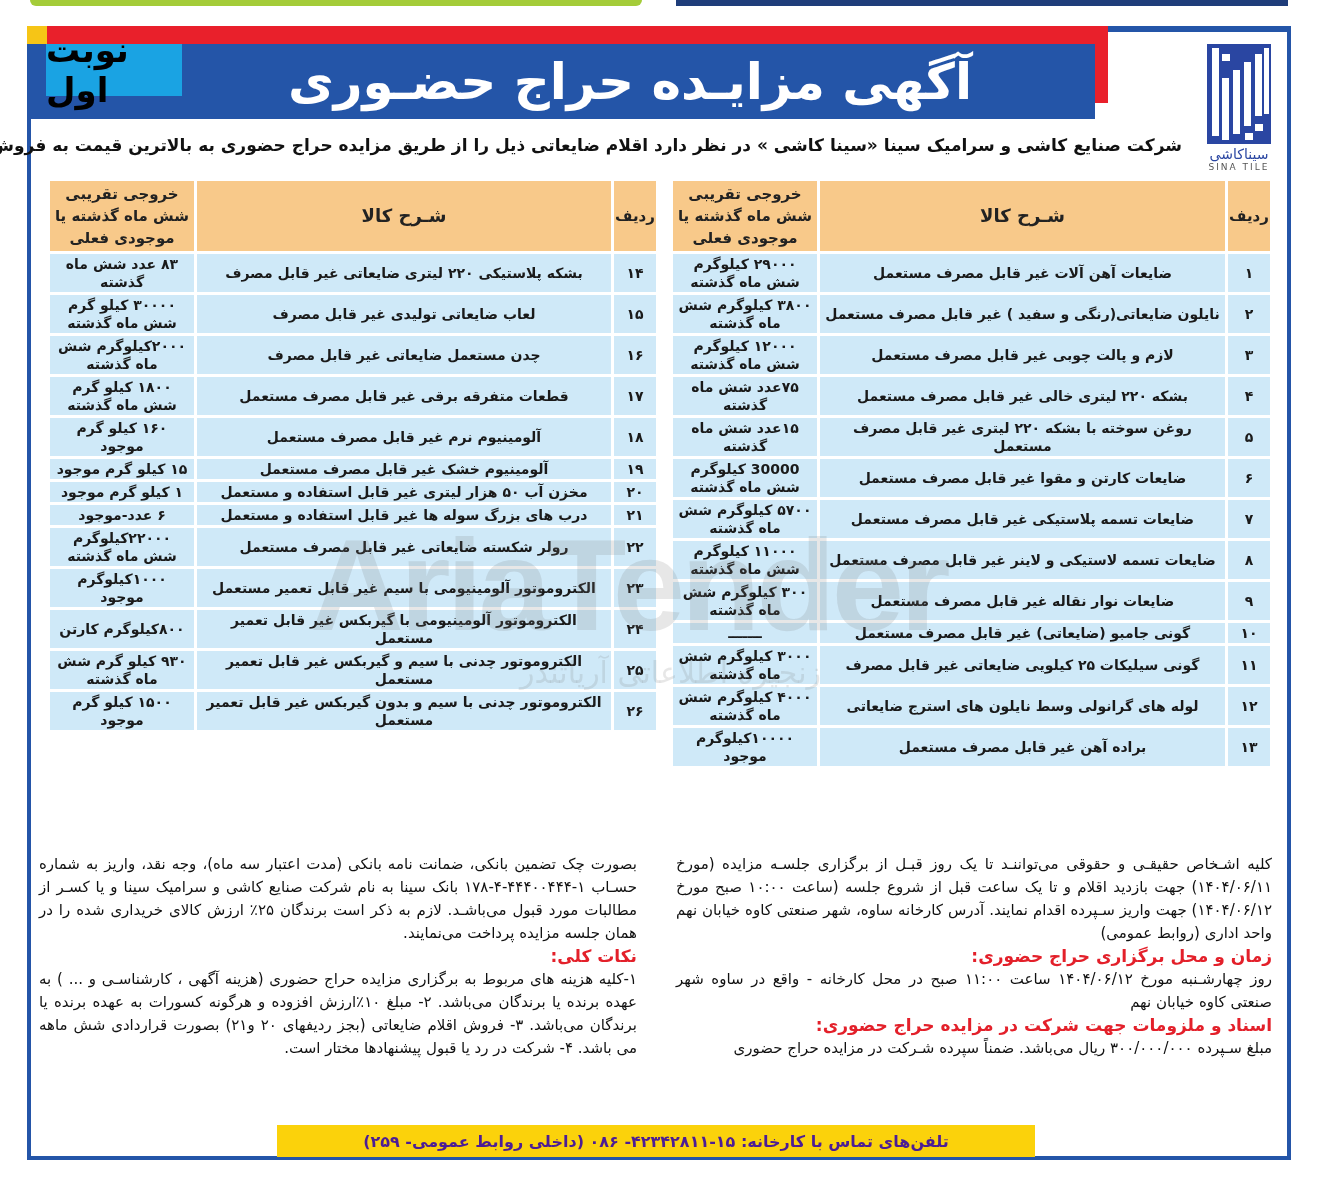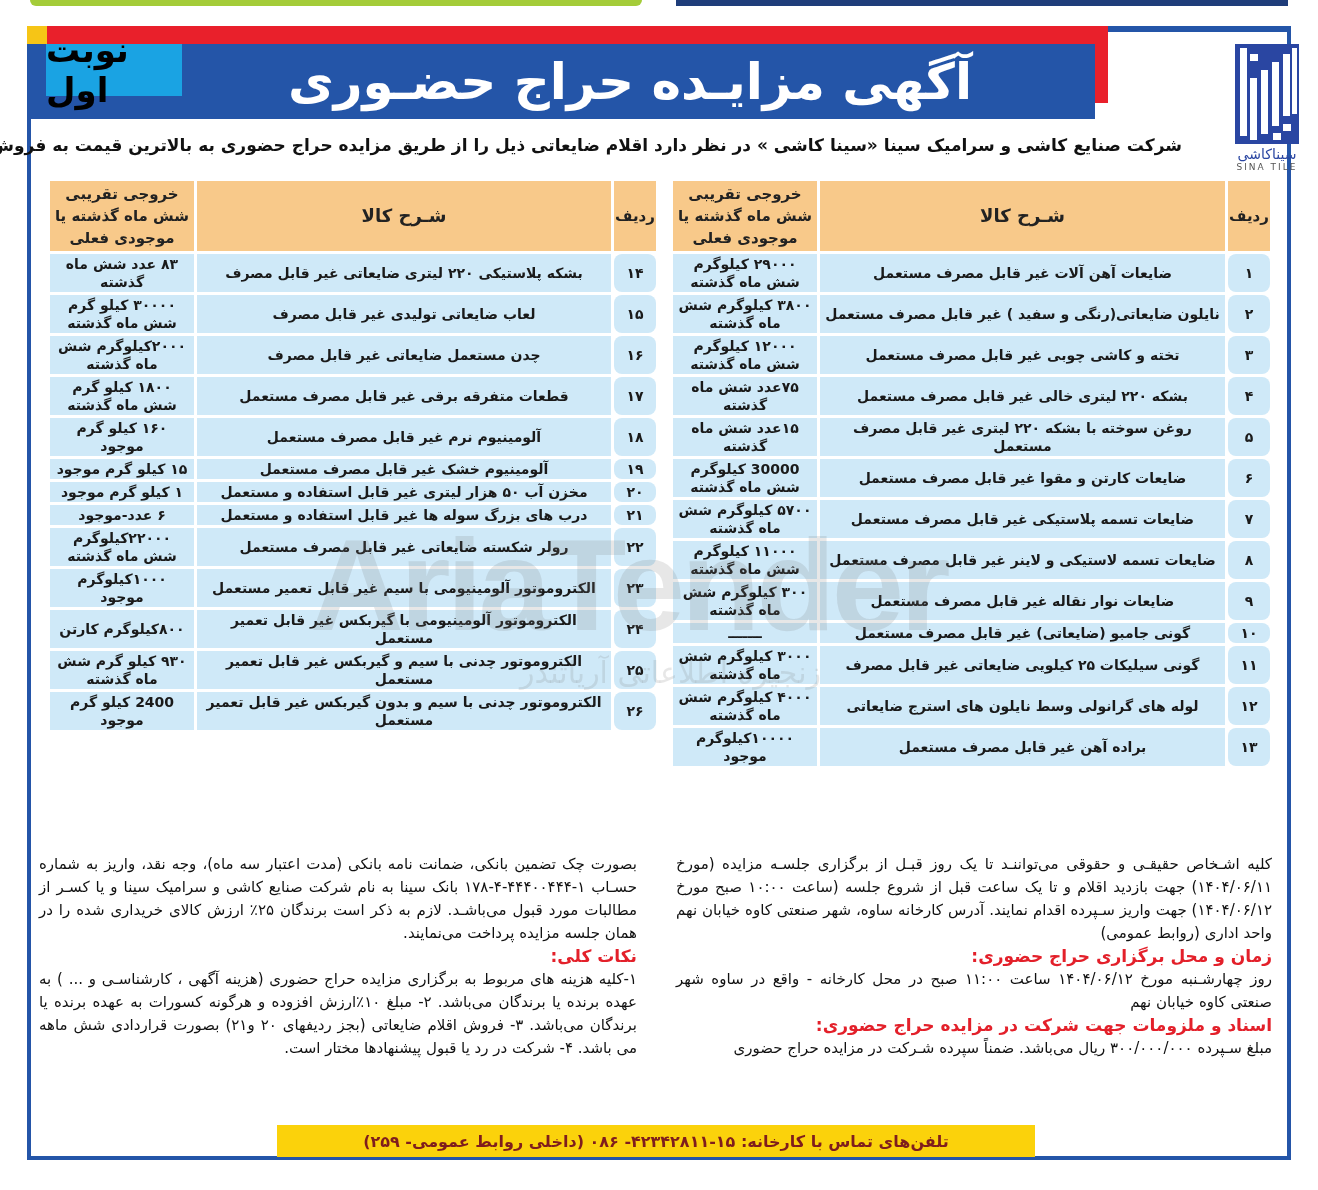--- a/index.html
+++ b/index.html
@@ -18,53 +18,53 @@
   .round-badge {
     position:absolute; left:46px; top:44px; width:136px; height:52px; background:#1aa3e3;
     color:#000000; font-weight:bold; font-size:34px; display:flex; align-items:center; justify-content:center;
   }
   .title {
     position:absolute; left:180px; top:44px; width:900px; height:75px;
     display:flex; align-items:center; justify-content:center;
     color:#fff; font-weight:bold; font-size:50px; letter-spacing:1px;
   }
 
-  .logo { position:absolute; left:1232px; top:44px; width:70px; height:134px; }
+  .logo { position:absolute; left:1204px; top:44px; width:70px; height:134px; }
   .logo-mark { width:64px; height:100px; background:#2a46a2; position:relative; margin-left:3px; }
   .logo-mark i { position:absolute; background:#fff; display:block; }
   .logo-fa { font-size:14px; color:#2a46a2; text-align:center; margin-top:2px; line-height:16px; }
   .logo-en { font-size:9px; letter-spacing:2px; color:#555; text-align:center; }
 
   .intro {
     position:absolute; right:136px; top:135px; width:1140px; direction:rtl; text-align:right;
     font-size:17px; font-weight:bold; color:#111; white-space:nowrap;
   }
 
   table.items { position:absolute; border-collapse:separate; border-spacing:3px; direction:rtl; }
   #table-right { left:670px; top:178px; width:603px; }
   #table-left { left:47px; top:178px; width:612px; }
   table.items th {
     background:#f8c98a; font-weight:bold; font-size:15px; color:#222; text-align:center; padding:2px 0; line-height:22px;
   }
   table.items th.title-col { font-size:18px; }
   table.items td {
     background:#cfe9f8; font-weight:bold; font-size:14px; text-align:center; padding:1px 4px; line-height:18px; color:#1a1a1a;
   }
-  table.items td.num { width:34px;border-radius:8px; }
+  table.items td.num { width:34px; }
   table.items td.qty { width:136px; }
 
   .para { position:absolute; direction:rtl; text-align:justify; text-align-last:right; font-size:15px; line-height:23px; color:#111; }
   .para .h { color:#e3202a; font-weight:bold; font-size:17px; display:block; }
   #right-text { left:676px; top:853px; width:596px; }
   #left-text { left:39px; top:853px; width:598px; }
 
   .phone-bar {
     position:absolute; left:277px; top:1125px; width:758px; height:32px; background:#fbd20b;
     display:flex; align-items:center; justify-content:center; direction:rtl;
-    font-weight:bold; font-size:16px; color:#7f1d1d;
+    font-weight:bold; font-size:16px; color:#4c1d95;
   }
   .watermark {
     position:absolute; left:310px; top:520px; width:700px; height:160px; pointer-events:none;
     color:rgba(120,120,120,0.18); font-size:130px; font-weight:bold; font-family:"Liberation Sans", sans-serif;
     letter-spacing:-4px; line-height:130px;
   }
   .watermark-sub { position:absolute; left:520px; top:655px; color:rgba(120,120,120,0.18); font-size:30px; direction:rtl; letter-spacing:6px; pointer-events:none; }
 </style>
 </head>
 <body>
@@ -112,21 +112,21 @@
         <td class="desc">ضایعات آهن آلات غیر قابل مصرف مستعمل</td>
         <td class="qty">۲۹۰۰۰ کیلوگرم شش ماه گذشته</td>
       </tr>
       <tr>
         <td class="num">۲</td>
         <td class="desc">نایلون ضایعاتی(رنگی و سفید ) غیر قابل مصرف مستعمل</td>
         <td class="qty">۳۸۰۰ کیلوگرم شش ماه گذشته</td>
       </tr>
       <tr>
         <td class="num">۳</td>
-        <td class="desc">تخته و کاشی چوبی غیر قابل مصرف مستعمل</td>
+        <td class="desc">لازم و پالت چوبی غیر قابل مصرف مستعمل</td>
         <td class="qty">۱۲۰۰۰ کیلوگرم شش ماه گذشته</td>
       </tr>
       <tr>
         <td class="num">۴</td>
         <td class="desc">بشکه ۲۲۰ لیتری خالی غیر قابل مصرف مستعمل</td>
         <td class="qty">۷۵عدد شش ماه گذشته</td>
       </tr>
       <tr>
         <td class="num">۵</td>
         <td class="desc">روغن سوخته با بشکه ۲۲۰ لیتری غیر قابل مصرف مستعمل</td>
@@ -240,21 +240,21 @@
         <td class="qty">۸۰۰کیلوگرم کارتن</td>
       </tr>
       <tr>
         <td class="num">۲۵</td>
         <td class="desc">الکتروموتور چدنی با سیم و گیربکس غیر قابل تعمیر مستعمل</td>
         <td class="qty">۹۳۰ کیلو گرم شش ماه گذشته</td>
       </tr>
       <tr>
         <td class="num">۲۶</td>
         <td class="desc">الکتروموتور چدنی با سیم و بدون گیربکس غیر قابل تعمیر مستعمل</td>
-        <td class="qty">2400 کیلو گرم موجود</td>
+        <td class="qty">۱۵۰۰ کیلو گرم موجود</td>
       </tr>
     </tbody>
 </table>
 
 <div class="watermark">AriaTender</div>
 <div class="watermark-sub">زنجیره اطلاعاتی آریاتندر</div>
 
 <div class="para" id="right-text">
   <span>کلیه اشـخاص حقیقـی و حقوقی می‌تواننـد تا یک روز قبـل از برگزاری جلسـه مزایده (مورخ ۱۴۰۴/۰۶/۱۱) جهت بازدید اقلام و تا یک ساعت قبل از شروع جلسه (ساعت ۱۰:۰۰ صبح مورخ ۱۴۰۴/۰۶/۱۲) جهت واریز سـپرده اقدام نمایند. آدرس کارخانه ساوه، شهر صنعتی کاوه خیابان نهم واحد اداری (روابط عمومی)</span>
   <span class="h">زمان و محل برگزاری حراج حضوری:</span>

